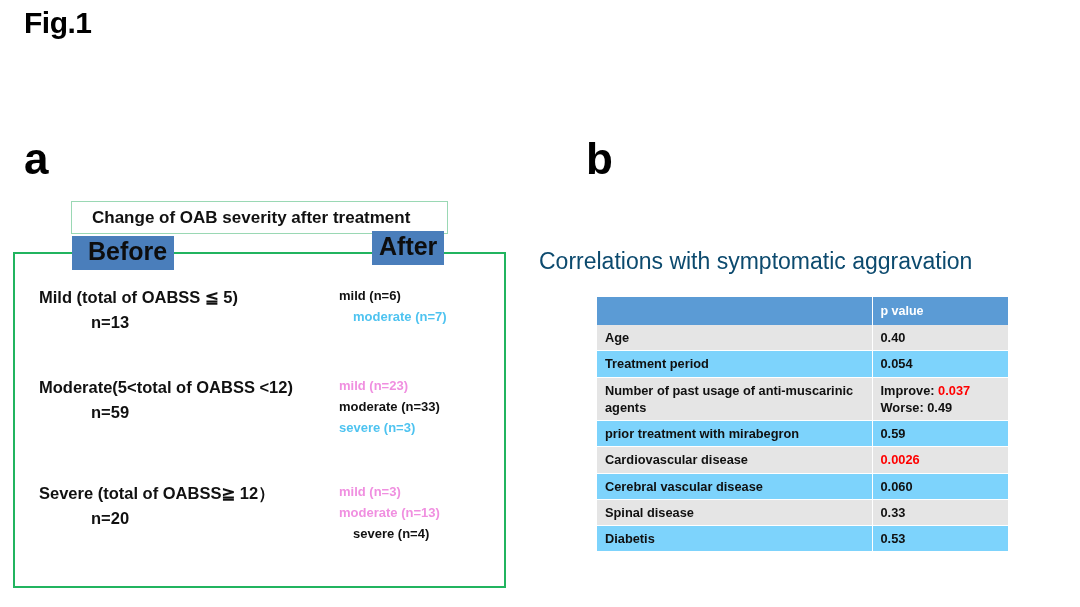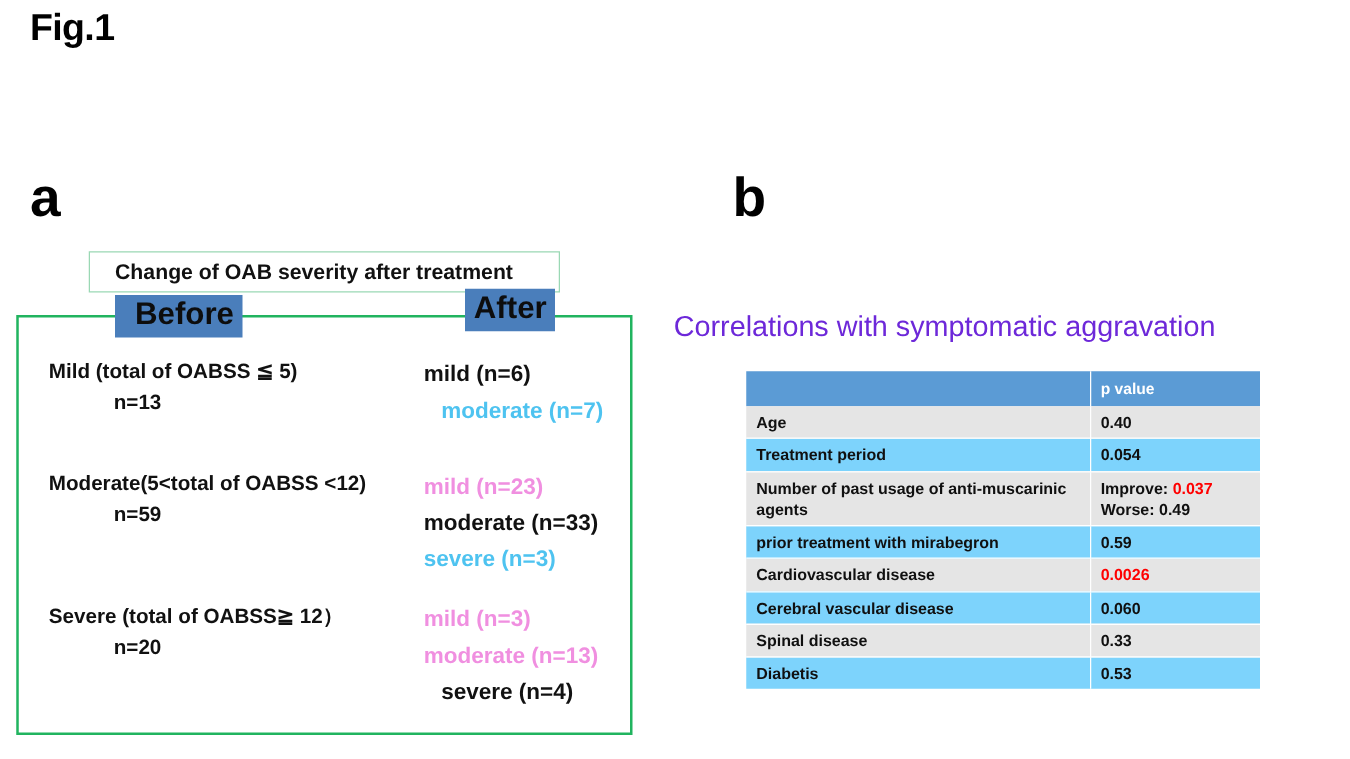--- a/index.html
+++ b/index.html
@@ -82,21 +82,21 @@
   .col-header {
     position: absolute;
     background: #4a7ebb;
     color: #0d0d0d;
     font-size: 25px;
     font-weight: 600;
     padding: 1px 7px 3px 7px;
     line-height: 1.18;
     white-space: nowrap;
   }
-  #header-before { left: 92px; top: 236px; padding-left: 16px; }
+  #header-before { left: 72px; top: 236px; padding-left: 16px; }
   #header-after  { left: 372px; top: 231px; }
 
   
   .group {
     position: absolute;
     width: 480px;
   }
   .group .before-col {
     position: absolute;
     left: 26px;
@@ -117,42 +117,42 @@
     line-height: 1.5;
   }
   .lbl-n {
     font-size: 16.5px;
     font-weight: 600;
     color: #111111;
     line-height: 1.5;
     padding-left: 52px;
   }
   .out-line {
-    font-size: 18px;
+    font-size: 13px;
     font-weight: 600;
     line-height: 1.62;
     white-space: nowrap;
   }
   .out-line.indent-1 { padding-left: 6px; }
   .out-line.indent-2 { padding-left: 20px; }
   .c-black { color: #111111; }
   .c-cyan  { color: #4ec3f0; }
   .c-pink  { color: #f08fe0; }
 
   #group-mild     { left: 13px; top: 285px; }
   #group-moderate { left: 13px; top: 375px; }
   #group-severe   { left: 13px; top: 481px; }
 
   #panel-b-title {
     position: absolute;
     left: 539px;
     top: 248px;
     font-size: 23px;
     font-weight: 500;
-    color: #6d28d9;
+    color: #0c4a6e;
     white-space: nowrap;
   }
 
   #ptable {
     position: absolute;
     left: 597px;
     top: 297px;
     width: 411px;
     border-collapse: collapse;
     table-layout: fixed;

